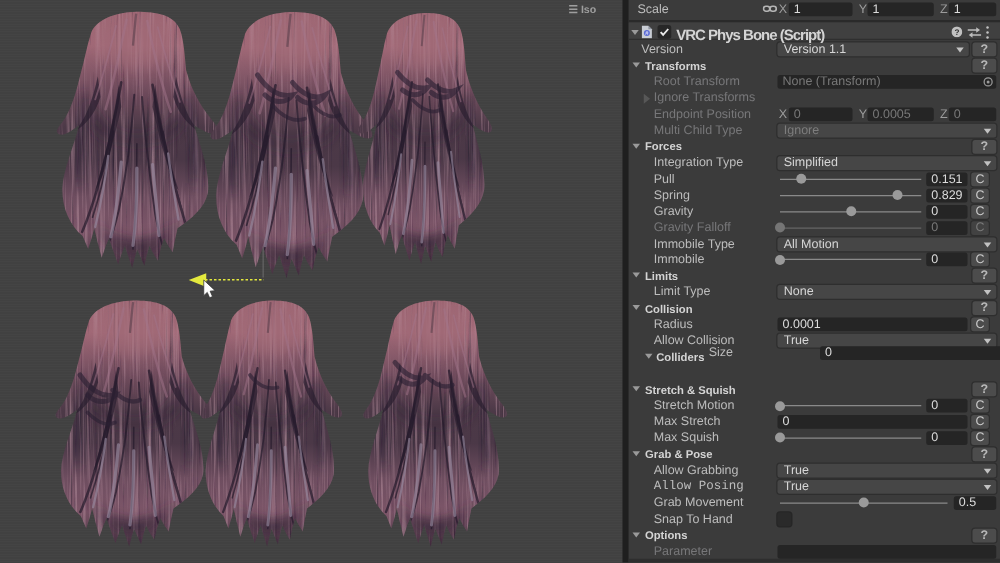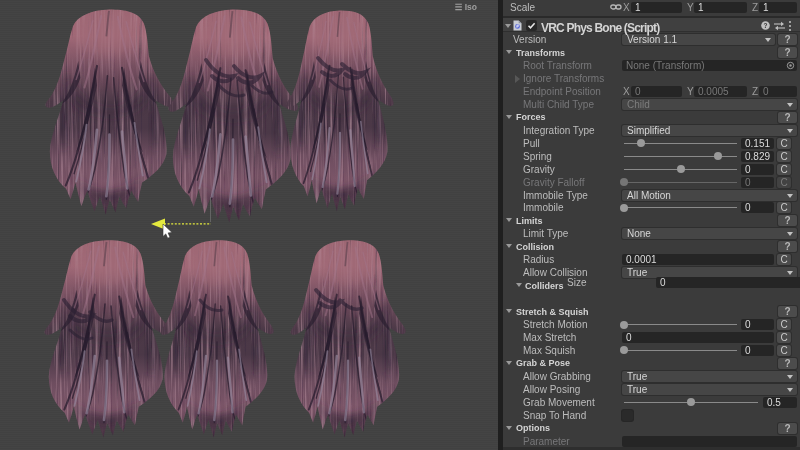--- a/index.html
+++ b/index.html
@@ -220,21 +220,21 @@
       <div class="lbl dis" style="left: 20px;">Endpoint Position</div>
       <div class="lbl xyz" style="left: 120px;">X</div>
       <div class="fld" style="left: 128px; width: 51px; color: rgb(120, 120, 120);">0</div>
       <div class="lbl xyz" style="left: 184px;">Y</div>
       <div class="fld" style="left: 191px; width: 53px; color: rgb(120, 120, 120);">0.0005</div>
       <div class="lbl xyz" style="left: 249px;">Z</div>
       <div class="fld" style="left: 256px; width: 38px; color: rgb(120, 120, 120);">0</div>
     </div>
     <div class="row" style="top: 97.8px;">
       <div class="lbl dis" style="left: 20px;">Multi Child Type</div>
-      <div class="drop" style="left: 119px; width: 175px;"><span style="color: rgb(125, 125, 125);">Child</span><span class="arr"></span></div>
+      <div class="drop" style="left: 119px; width: 175px;"><span style="color: rgb(125, 125, 125);">Ignore</span><span class="arr"></span></div>
     </div>
     <div class="row" style="top: 110.7px;">
       <div class="tri" style="left: 3px;"></div>
       <div class="lbl bold" style="left: 13px; text-align: center;">Forces</div>
       <div class="qbtn" style="left: 275px;">?</div>
     </div>
     <div class="row" style="top: 123.7px;">
       <div class="lbl " style="left: 20px;">Integration Type</div>
       <div class="drop" style="left: 119px; width: 175px;"><span>Simplified</span><span class="arr"></span></div>
     </div>
@@ -335,21 +335,21 @@
     <div class="row" style="top: 356.9px;">
       <div class="tri" style="left: 3px;"></div>
       <div class="lbl bold" style="left: 13px;">Grab &amp; Pose</div>
       <div class="qbtn" style="left: 275px;">?</div>
     </div>
     <div class="row" style="top: 369.8px;">
       <div class="lbl " style="left: 20px;">Allow Grabbing</div>
       <div class="drop" style="left: 119px; width: 175px;"><span>True</span><span class="arr"></span></div>
     </div>
     <div class="row" style="top: 382.8px;">
-      <div class="lbl " style="left: 20px;">Allow Posing</div>
+      <div class="lbl " style="left: 20px; font-family: Liberation Mono, monospace;">Allow Posing</div>
       <div class="drop" style="left: 119px; width: 175px;"><span>True</span><span class="arr"></span></div>
     </div>
     <div class="row" style="top: 395.8px;">
       <div class="lbl " style="left: 20px;">Grab Movement</div>
       <div class="track" style="left: 121px; width: 134px;"></div>
       <div class="knob" style="left: 184px;"></div>
       <div class="fld" style="left: 260px; width: 34px;">0.5</div>
     </div>
     <div class="row" style="top: 408.7px;">
       <div class="lbl " style="left: 20px;">Snap To Hand</div>

